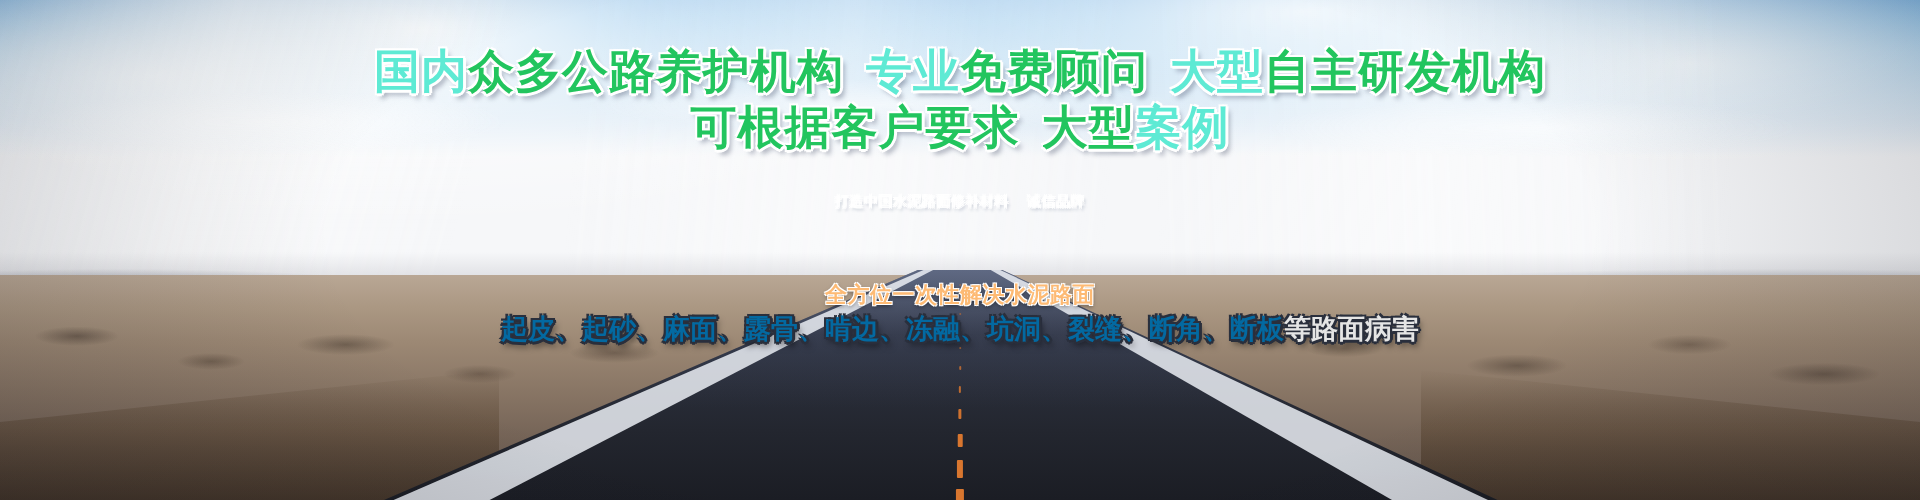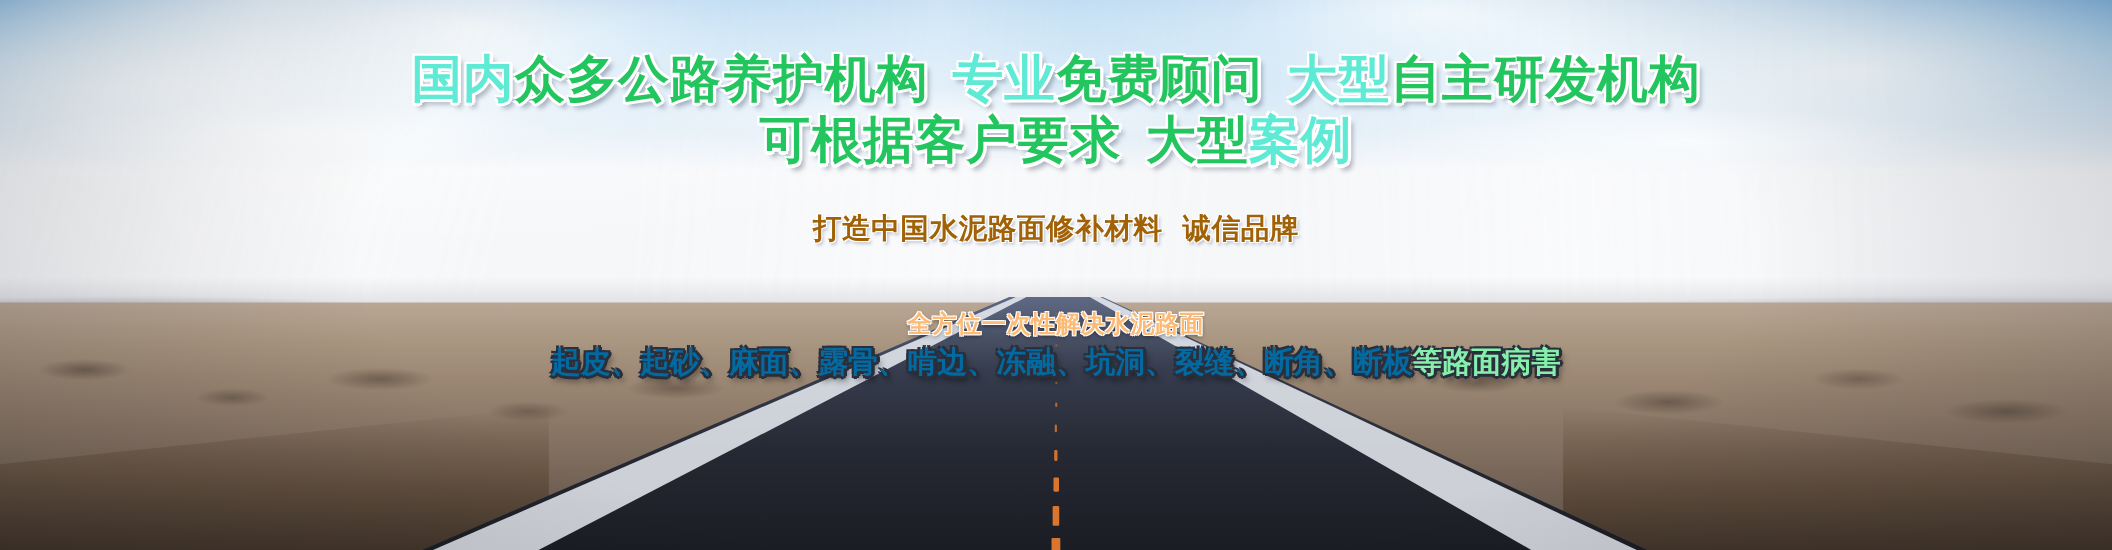--- a/index.html
+++ b/index.html
@@ -159,23 +159,23 @@
   .hl-1 { top: 48px; }
   .hl-2 { top: 104px; }
   .c-blue   { color: #22c55e; }
   .c-orange { color: #5eead4; }
   .sp { display: inline-block; width: 22px; }
 
   
   .subtitle {
     position: absolute;
     left: 0; right: 0;
-    color: #a16207;
-    font-weight: 700;
-    font-size: 26px;
+    color: #ffffff;
+    font-weight: 400;
+    font-size: 14px;
     letter-spacing: .5px;
     line-height: 1;
     white-space: nowrap;
     text-shadow:
        1px  1px 0 rgba(255,255,255,.95),
       -1px  1px 0 rgba(255,255,255,.95),
        1px -1px 0 rgba(255,255,255,.95),
       -1px -1px 0 rgba(255,255,255,.95),
        2px  3px 3px rgba(30,50,90,.28);
   }
@@ -213,21 +213,21 @@
     text-shadow:
        2px  2px 0 #2a2f3c,
       -2px  2px 0 #2a2f3c,
        2px -2px 0 #2a2f3c,
       -2px -2px 0 #2a2f3c,
        0    3px 0 #2a2f3c,
        3px  0   0 #2a2f3c,
        3px  5px 6px rgba(0,0,0,.6);
   }
   .d-orange { color: #0369a1; }
-  .d-white  { color: #86efac; }
+  .d-white  { color: #e5e5e5; }
   .promo-foot {
     position: absolute;
     left: 0; right: 0;
     top: 358px;
     color: #ffffff;
     font-weight: 700;
     font-size: 18px;
     letter-spacing: .4px;
     line-height: 1;
     white-space: nowrap;

